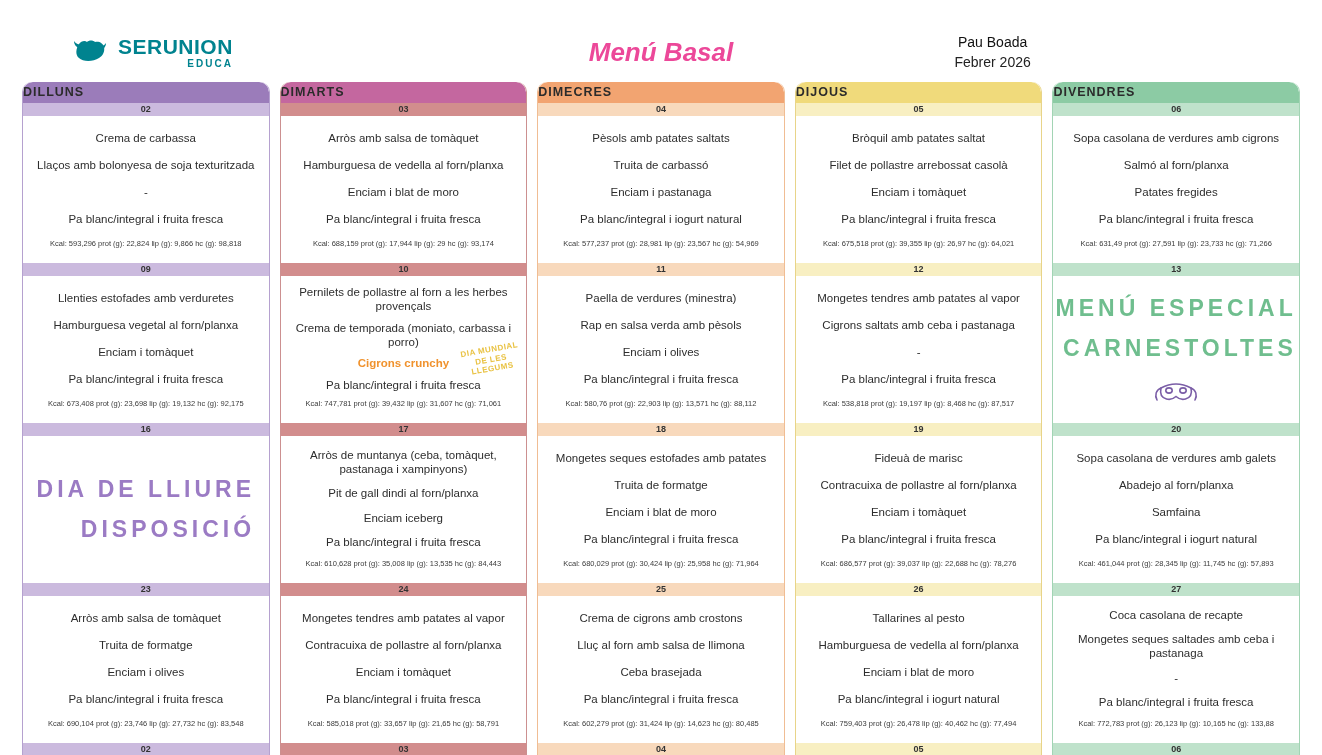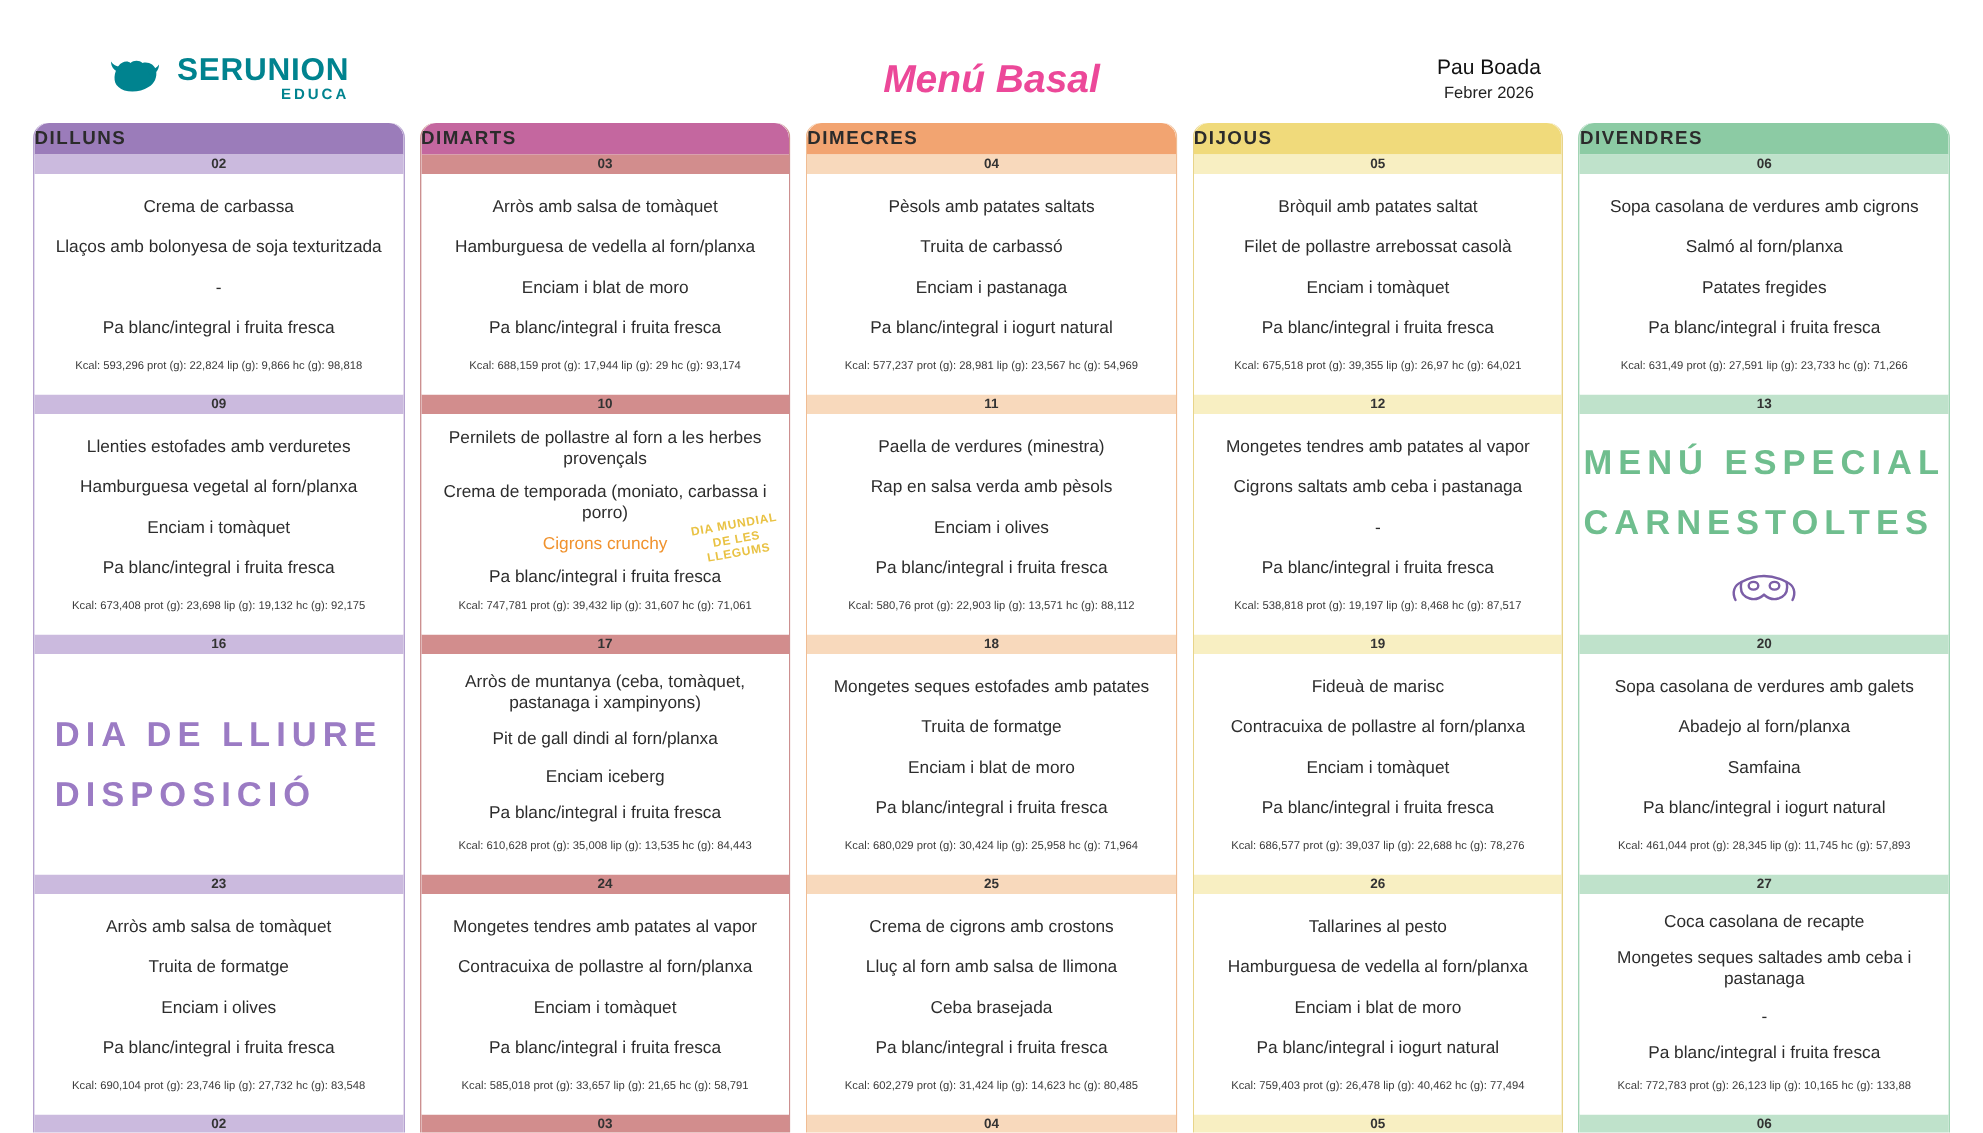--- a/index.html
+++ b/index.html
@@ -9,38 +9,38 @@
 
   
   .top { height:80px; display:grid; grid-template-columns:1fr auto 1fr; align-items:center; padding:24px 70px 0 70px; }
   .brand { display:flex; align-items:center; gap:8px; justify-self:start; }
   .brand-text { display:flex; flex-direction:column; line-height:1; }
   .brand-name { font-size:21px; font-weight:bold; color:#00838f; letter-spacing:0.5px; }
   .brand-sub { font-size:10px; font-weight:bold; color:#00838f; letter-spacing:2px; align-self:flex-end; margin-top:2px; }
   .title { font-size:26px; font-weight:600; color:#ec4899; justify-self:center;font-style:italic; }
   .meta { justify-self:center; grid-column:3; text-align:center; }
   .meta .person { font-size:14px; color:#111; }
-  .meta .month { font-size:11px; color:#222; margin-top:4px; }
+  .meta .month { font-size:14px; color:#222; margin-top:4px; }
 
   
   .grid { display:flex; gap:10px; padding:2px 22px 0 22px; align-items:flex-start; }
   .col { flex:1 1 0; border:1px solid var(--bord); border-top:none; border-radius:10px 10px 0 0; overflow:hidden; background:#fff; }
   .col-header { background:var(--hdr); height:21px; line-height:21px; 
     font-size:12.5px; font-weight:bold; letter-spacing:1px; color:#2b2b2b; border-radius:10px 10px 0 0; }
   .day-band { background:var(--band); height:13px; line-height:13px; text-align:center;
     font-size:9px; font-weight:bold; color:#333; }
   .cell { height:147px; display:flex; flex-direction:column; position:relative; background:#fff; }
   .lines { flex:1; display:flex; flex-direction:column; justify-content:space-evenly; align-items:center; padding:2px 4px 0 4px; }
   .line { font-size:11.5px; line-height:1.25; text-align:center; color:#2d2d2d; }
-  .line.highlight { color:#f0922d; font-weight:normal; }
+  .line.highlight { color:#f0922d; font-weight:bold; }
   .kcal { font-size:7.5px; color:#3a3a3a; text-align:center; padding:0 2px 15px 2px; }
   .note { position:absolute; right:3px; top:47%; width:64px; text-align:center;
     font-size:8px; font-weight:bold; line-height:1.2; color:#e9c243; transform:rotate(-10deg); letter-spacing:0.5px; }
   .cell.special { align-items:center; justify-content:center; gap:10px; }
-  .special-text { text-align:left; font-weight:600; font-size:23px; letter-spacing:4px; line-height:1.7; }
+  .special-text { text-align:right; font-weight:600; font-size:23px; letter-spacing:4px; line-height:1.7; }
   .mask-wrap { line-height:0; }
 </style>
 </head>
 <body>
 
 <div class="page">
   <div class="top">
     <div class="brand">
       <svg width="40" height="26" viewBox="0 0 40 26">
         <path fill="#00838f" d="M9,5 C11,2 15,1 17,3 C19,1 23,1 25,3 C29,2 33,4 34,8 C35,12 33,17 29,19 C23,23 13,23 9,19 C5,16 6,9 9,5 Z"></path>

